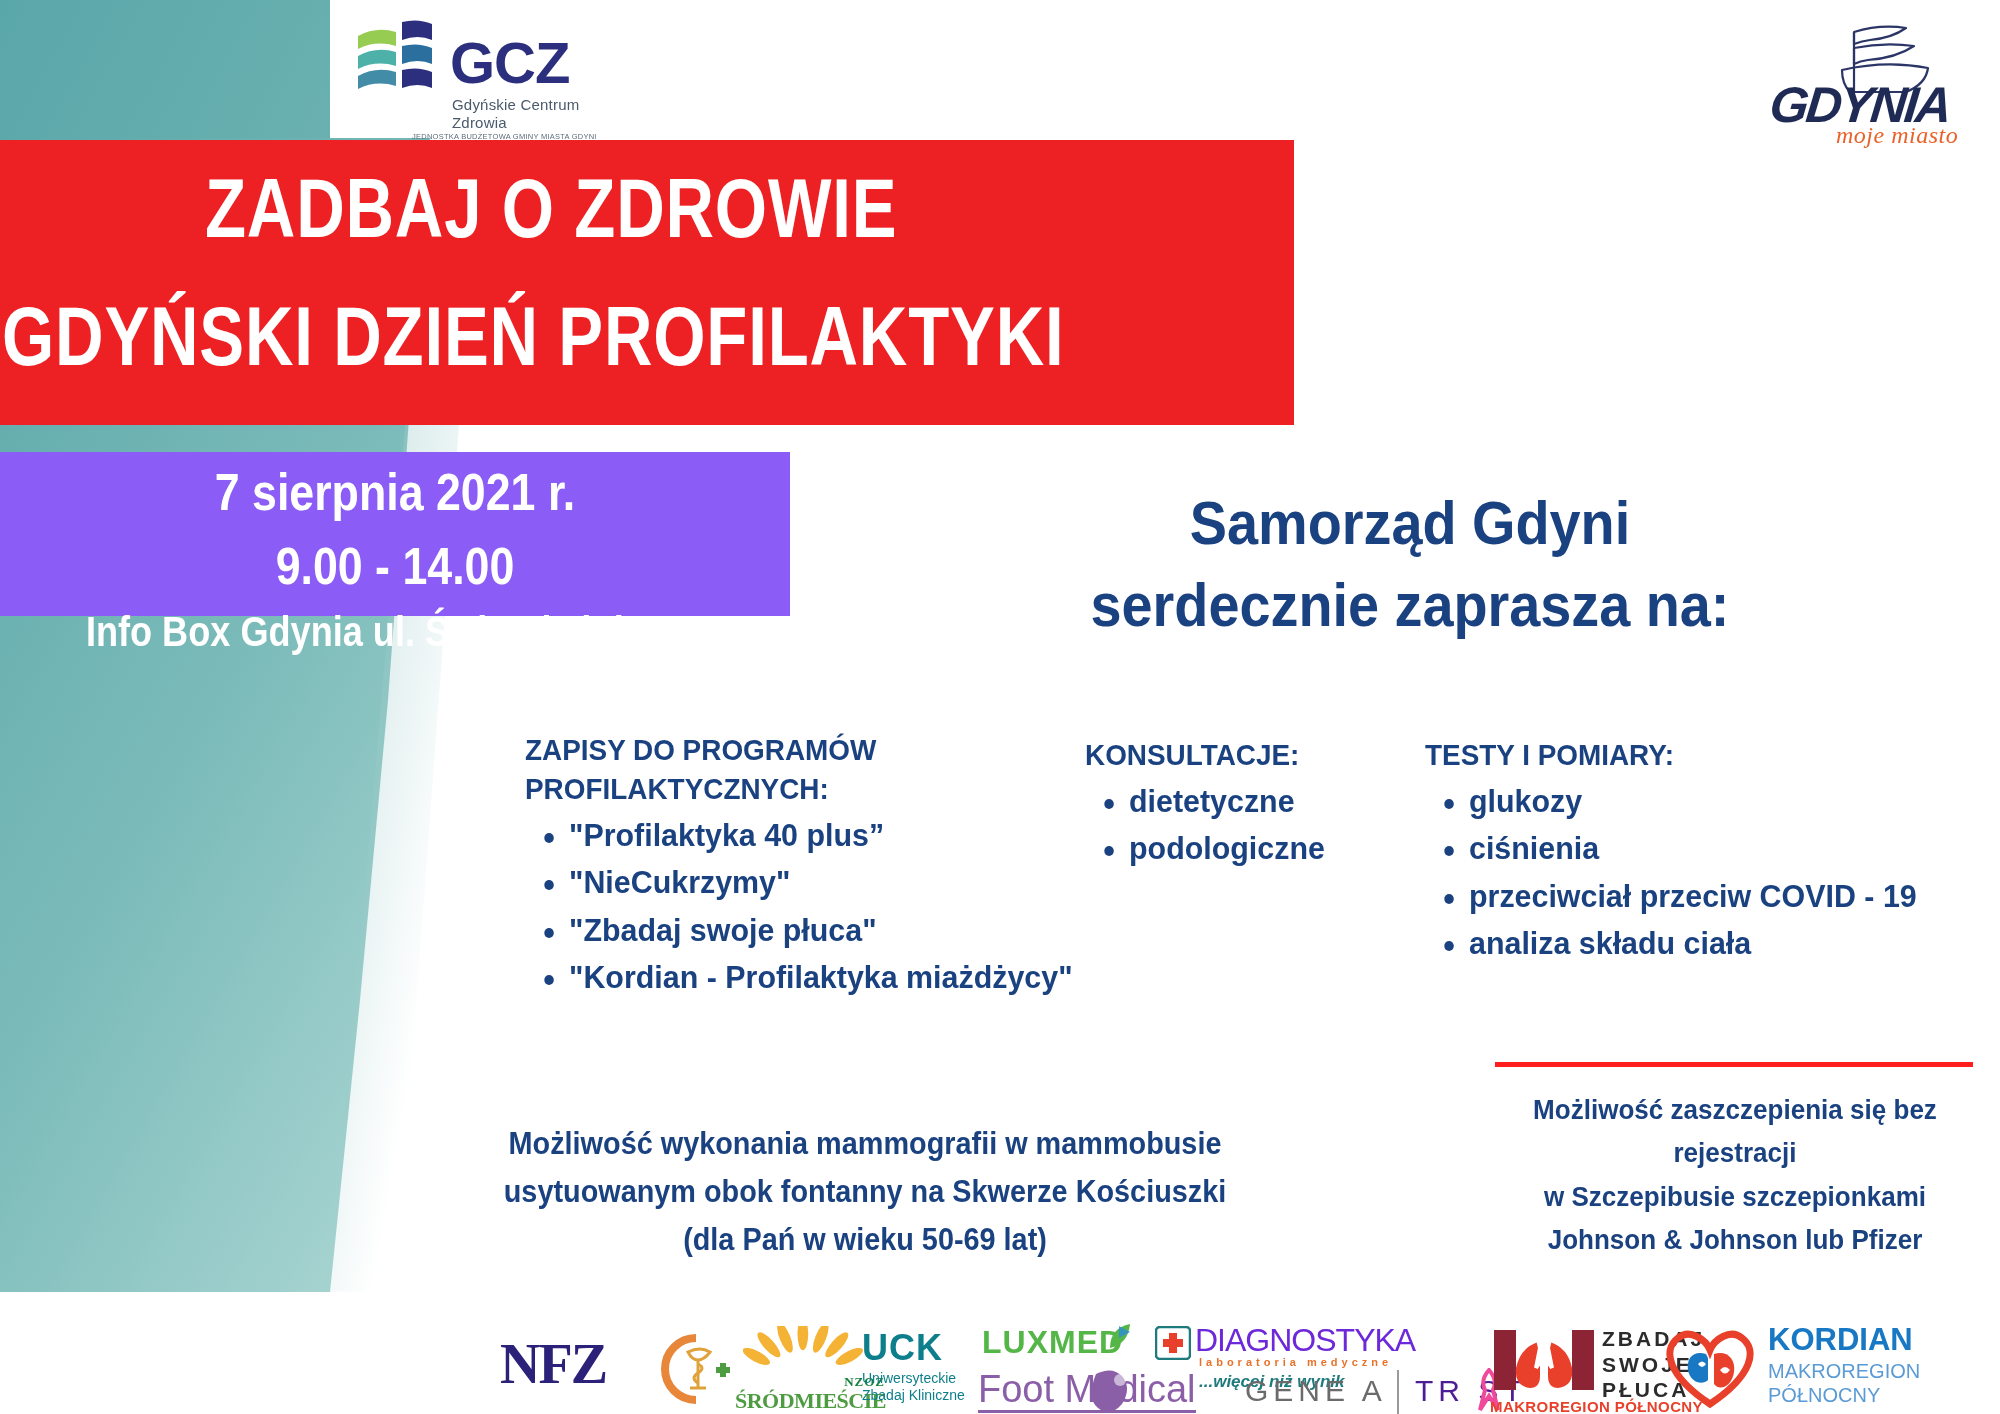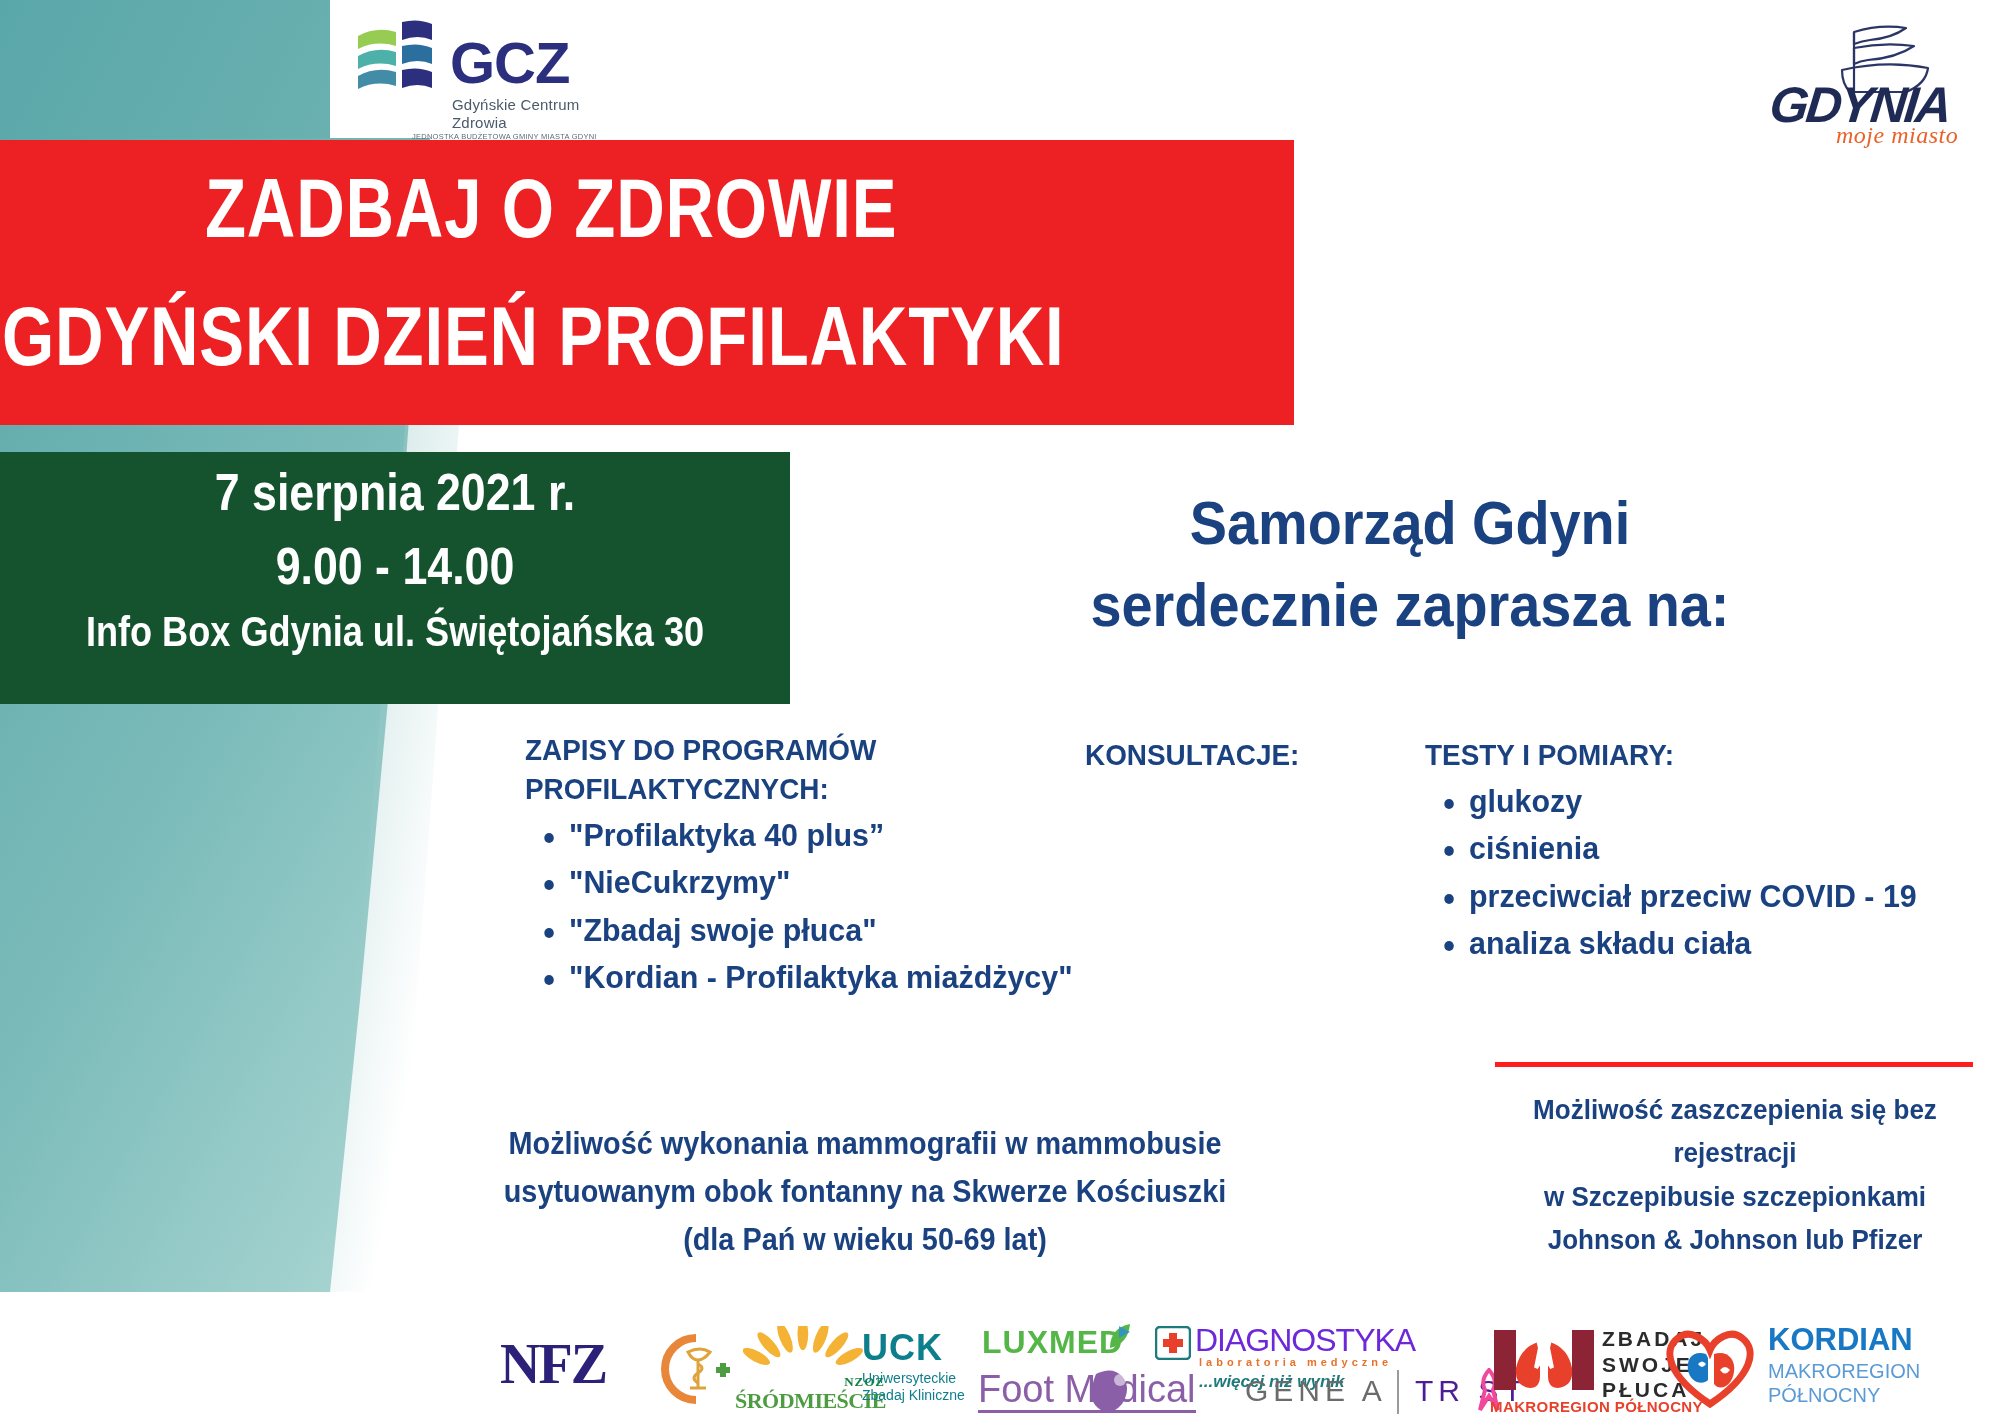--- a/index.html
+++ b/index.html
@@ -96,22 +96,22 @@
     transform-origin: left center;
     white-space: nowrap;
     letter-spacing: 1px;
   }
   .title-line-1 { left: 205px; top: 20px;  font-size: 84px; }
   .title-line-2 { left: 2px;   top: 148px; font-size: 84px; }
 
   .date-banner {
     position: absolute;
     left: 0; top: 452px;
-    width: 790px; height: 252px;
-    background: #14532d;
+    width: 790px; height: 164px;
+    background: #8b5cf6;
   }
   .date-line {
     position: absolute;
     color: #ffffff; font-weight: 700;
     font-family: "Liberation Sans Narrow", "Liberation Sans", sans-serif;
     transform: scaleX(.86);
     white-space: nowrap;
     text-align: center;
   }
   .date-l1 { left: 0; top: 10px;  width: 790px; font-size: 52px; }
@@ -331,20 +331,24 @@
     <ul>
       <li>"Profilaktyka 40 plus”</li>
       <li>"NieCukrzymy"</li>
       <li>"Zbadaj swoje płuca"</li>
       <li>"Kordian - Profilaktyka miażdżycy"</li>
     </ul>
   </div>
 
   <div class="col" id="col-consult">
     <div class="col-head">KONSULTACJE:</div>
+    <ul>
+      <li>dietetyczne</li>
+      <li>podologiczne</li>
+    </ul>
   </div>
 
   <div class="col" id="col-tests">
     <div class="col-head">TESTY I POMIARY:</div>
     <ul>
       <li>glukozy</li>
       <li>ciśnienia</li>
       <li>przeciwciał przeciw COVID - 19</li>
       <li>analiza składu ciała</li>
     </ul>

